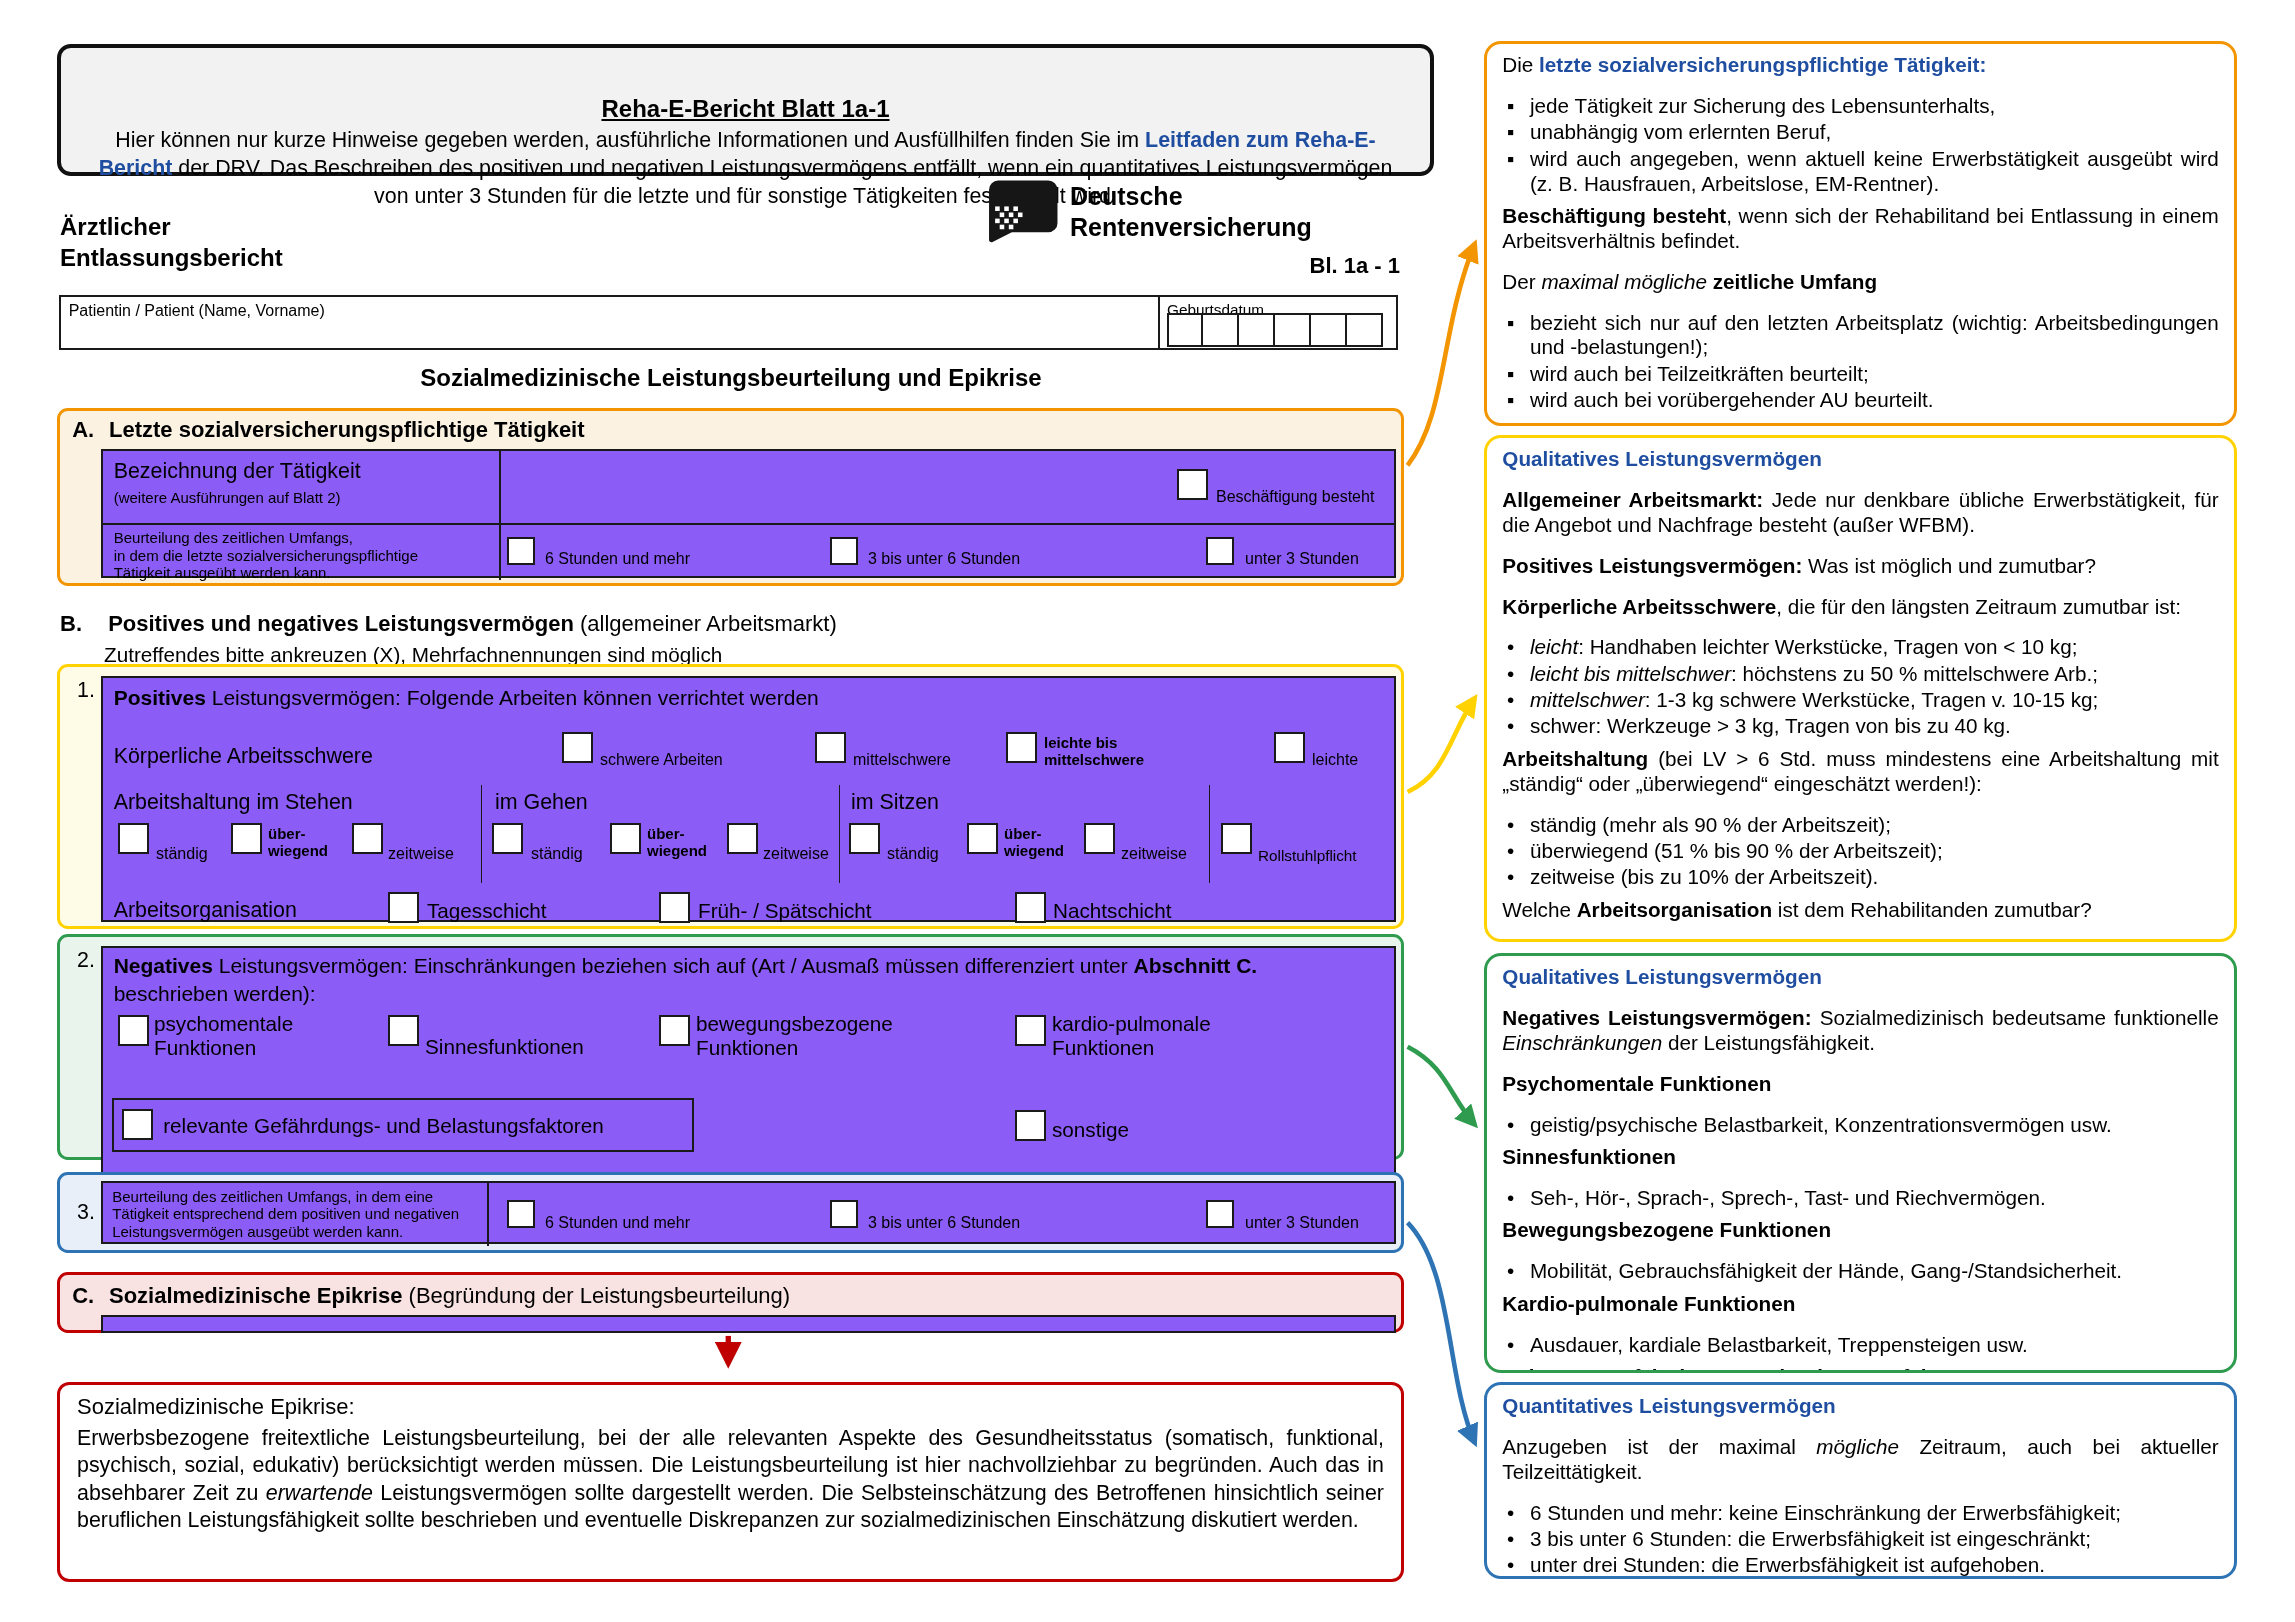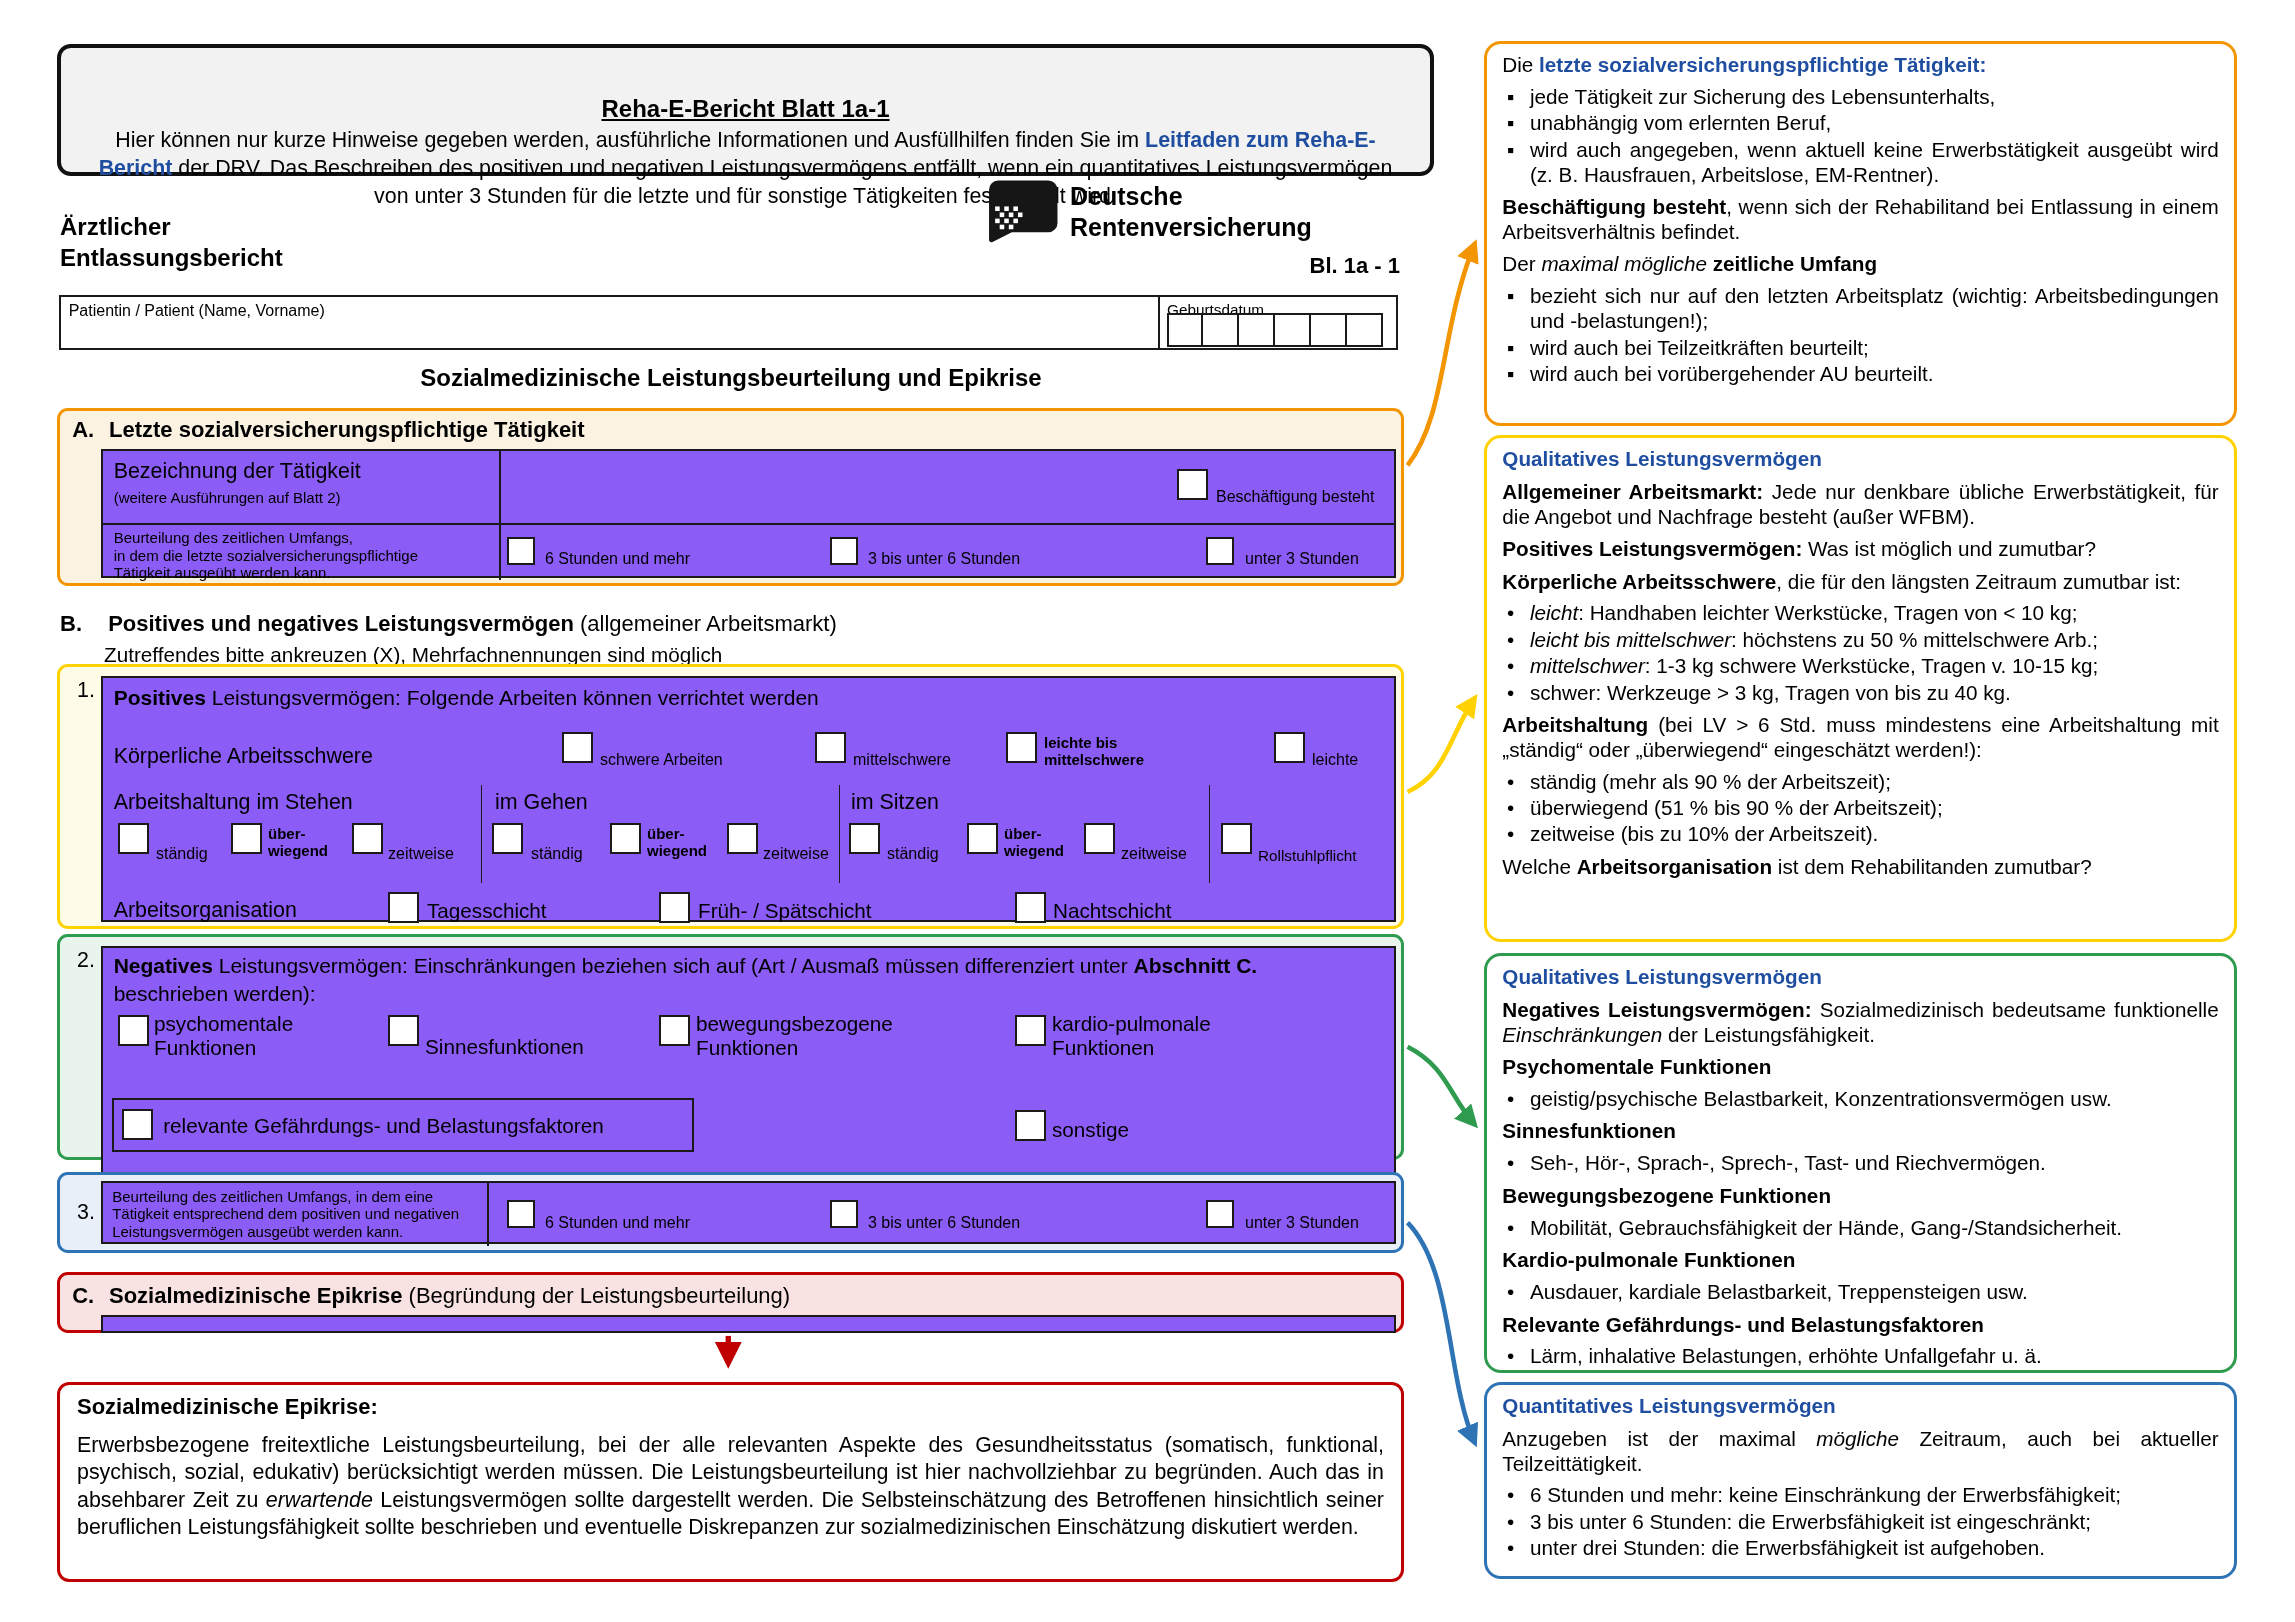--- a/index.html
+++ b/index.html
@@ -40,34 +40,34 @@
   .lbl-2l{position:absolute;font-size:15px;line-height:1.12;white-space:pre-line;font-weight:bold;}
   .vline{position:absolute;border-left:1.9px solid #1a1a1a;}
 
   
   .note{position:absolute;left:1484px;width:753px;background:#fff;border-radius:17px;padding:9.2px 15.3px;
     font-size:20.7px;line-height:1.2;box-sizing:border-box;overflow:hidden;}
   .note-orange{top:41px;height:385px;border:3.8px solid var(--orange,#F39500);}
   .note-yellow{top:435px;height:507px;border:3.8px solid var(--yellow,#FFD200);}
   .note-green{top:953px;height:420px;border:3.8px solid var(--green,#2E9B4F);}
   .note-blue{top:1382px;height:197px;border:3.8px solid var(--blue,#2E74B5);}
-  .blk{margin:7px 0;text-align:justify;}
+  .blk{margin:16px 0;text-align:justify;}
   .blk-p{margin-top:7.7px;}
   .blk:first-child{margin-top:0;}
   .blk-li{display:flex;margin:1.5px 0;}
   .marker{flex:0 0 23px;padding-left:4.6px;}
   .blk-body{flex:1 1 auto;}
   .seg-n{font-weight:normal;}
   .seg-b{font-weight:bold;}
   .seg-i{font-style:italic;}
   .seg-bb{font-weight:bold;color:var(--heading_blue,#1F4EA1);}
 
   .epikrise-note{position:absolute;left:57px;top:1382px;width:1347px;height:200px;border:3.8px solid var(--red,#C00000);
     border-radius:12.2px;background:#fff;padding:9.2px 17px;box-sizing:border-box;overflow:hidden;}
-  .epi-title{font-size:22px;font-weight:bold;margin-bottom:12px;}
+  .epi-title{font-size:22px;font-weight:normal;margin-bottom:5px;}
   .epi-body{font-size:21.4px;line-height:1.27;text-align:justify;}
 </style>
 </head>
 <body>
 
 <div id="canvas">
 
   <div class="hint-box">
     <div class="hint-title">Reha-E-Bericht Blatt 1a-1</div>
     <div class="hint-body"><span class="seg-n">Hier können nur kurze Hinweise gegeben werden, ausführliche Informationen und Ausfüllhilfen finden Sie im </span><span class="seg-bb">Leitfaden zum Reha-E-Bericht</span><span class="seg-n"> der DRV. Das Beschreiben des positiven und negativen Leistungsvermögens entfällt, wenn ein quantitatives Leistungsvermögen von unter 3 Stunden für die letzte und für sonstige Tätigkeiten festgestellt wird.</span></div>

